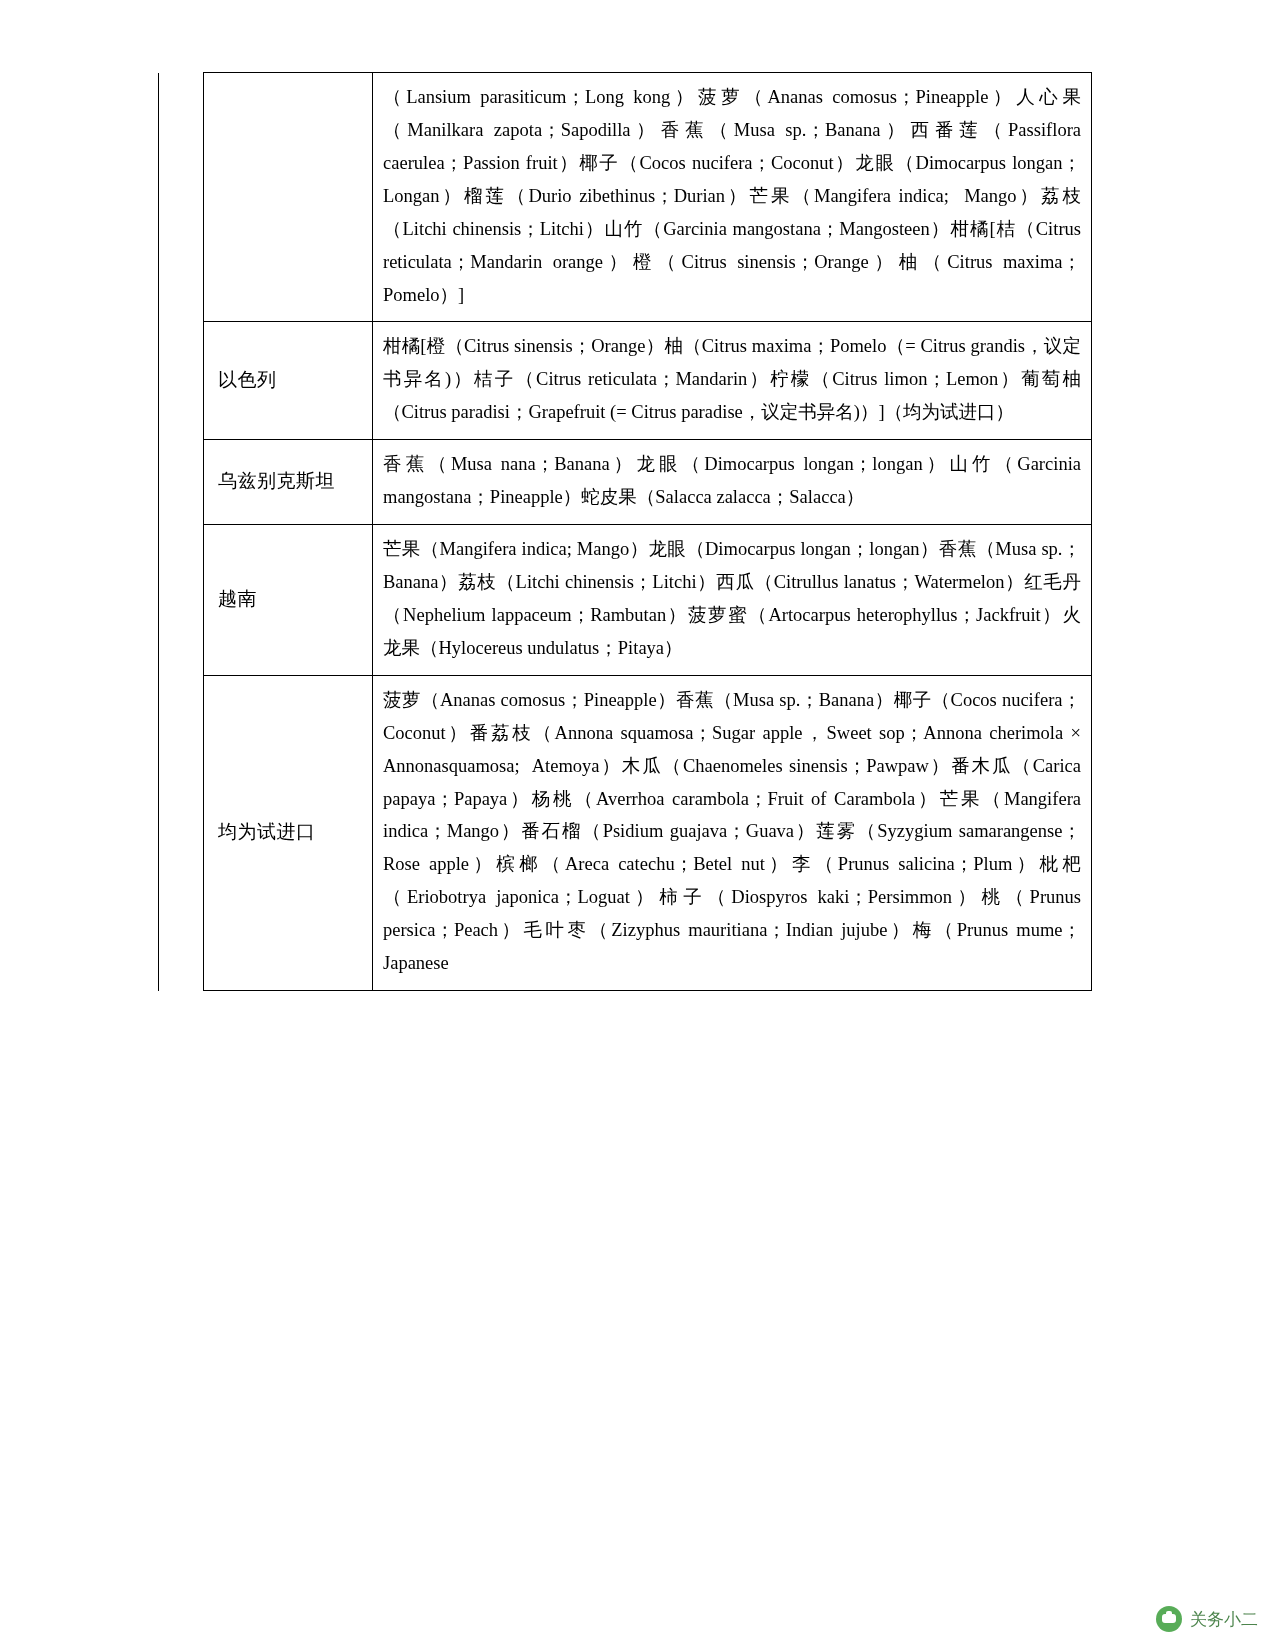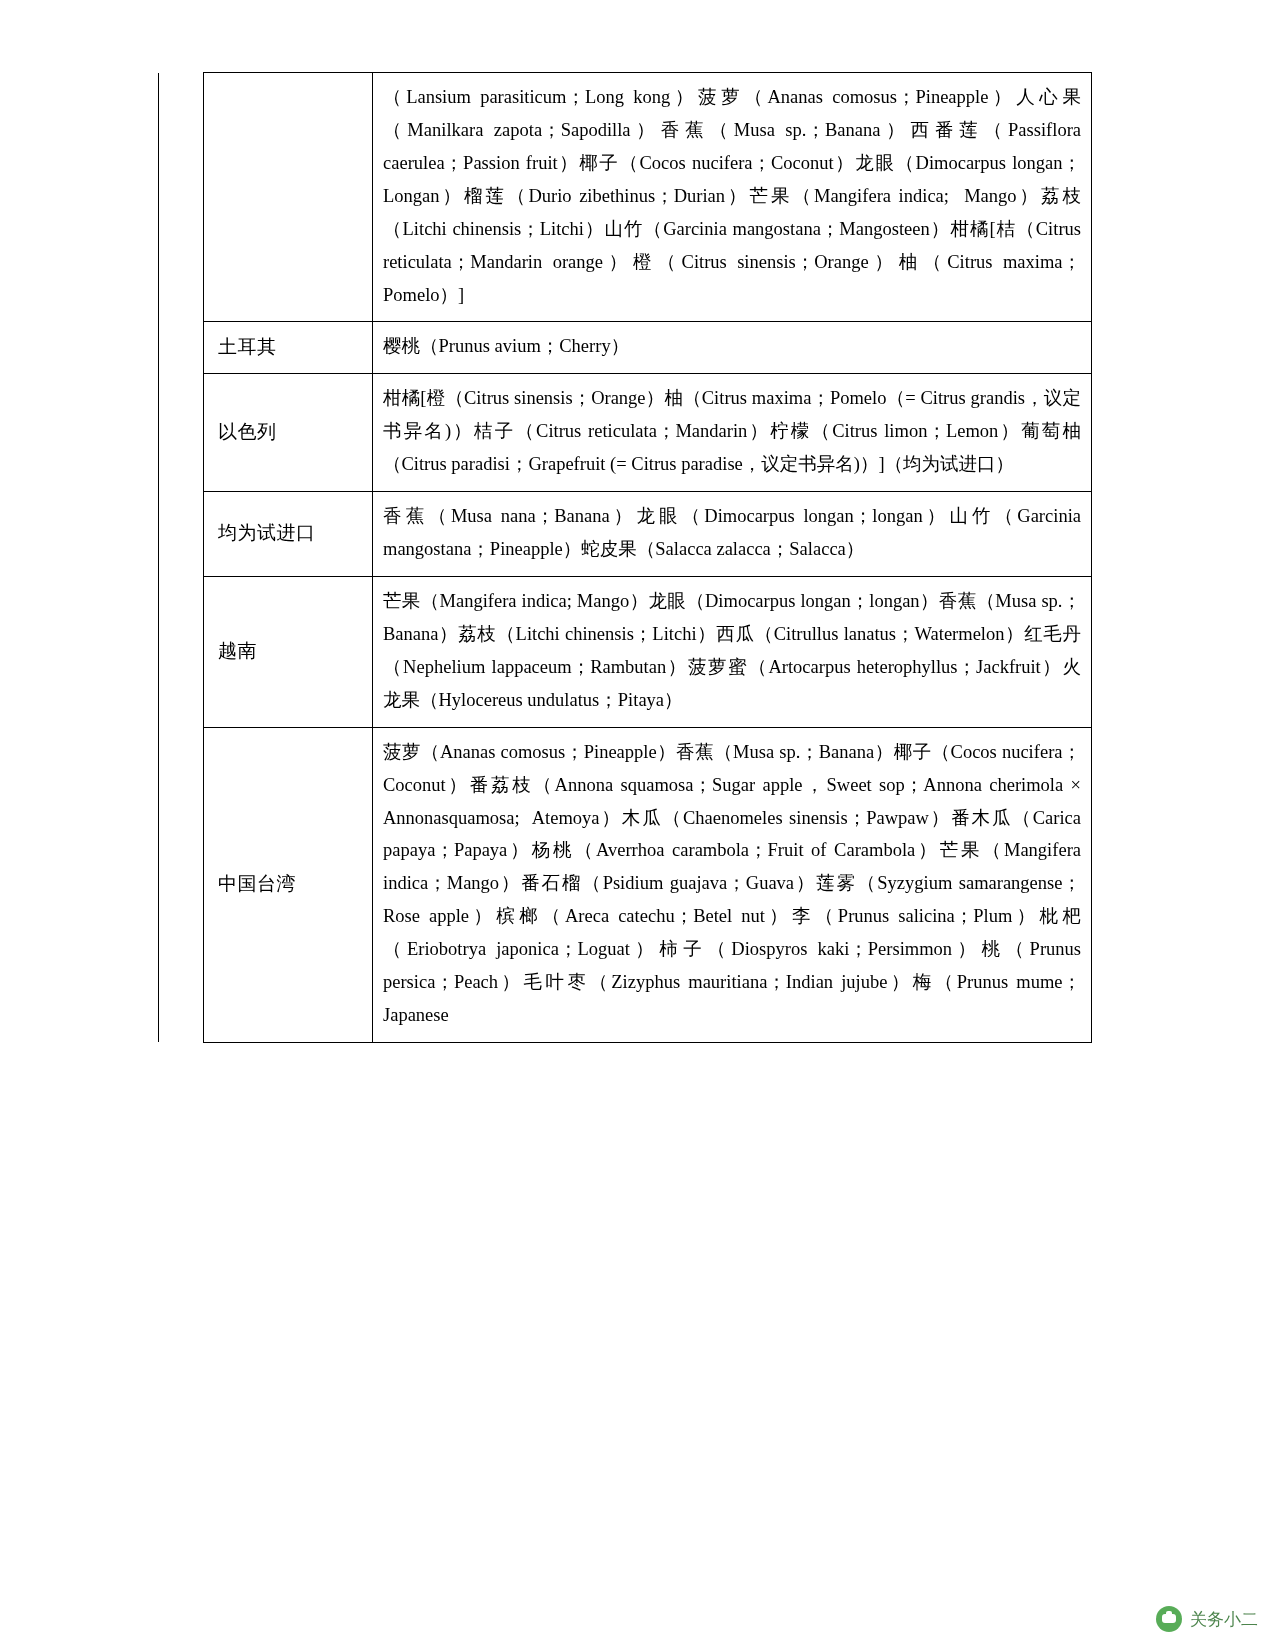--- a/index.html
+++ b/index.html
@@ -118,57 +118,48 @@
         <td class="col-country">
             <span class="cell-text"></span>
           </td>
         <td class="col-content">
             <span class="cell-text">（Lansium parasiticum；Long kong）菠萝（Ananas comosus；Pineapple）人心果（Manilkara zapota；Sapodilla）香蕉（Musa sp.；Banana）西番莲（Passiflora caerulea；Passion fruit）椰子（Cocos nucifera；Coconut）龙眼（Dimocarpus longan；Longan）榴莲（Durio zibethinus；Durian）芒果（Mangifera indica;  Mango）荔枝（Litchi chinensis；Litchi）山竹（Garcinia mangostana；Mangosteen）柑橘[桔（Citrus reticulata；Mandarin orange）橙（Citrus sinensis；Orange）柚（Citrus maxima；Pomelo）]</span>
           </td>
       </tr>
       <tr>
         <td class="col-spacer"></td>
         <td class="col-country">
-            <span class="cell-text">土耳其</span>
-          </td>
-        <td class="col-content">
-            <span class="cell-text">樱桃（Prunus avium；Cherry）</span>
-          </td>
-      </tr>
-      <tr>
-        <td class="col-spacer"></td>
-        <td class="col-country">
             <span class="cell-text">以色列</span>
           </td>
         <td class="col-content">
             <span class="cell-text">柑橘[橙（Citrus sinensis；Orange）柚（Citrus maxima；Pomelo（= Citrus grandis，议定书异名)）桔子（Citrus reticulata；Mandarin）柠檬（Citrus limon；Lemon）葡萄柚（Citrus paradisi；Grapefruit (= Citrus paradise，议定书异名)）]（均为试进口）</span>
           </td>
       </tr>
       <tr>
         <td class="col-spacer"></td>
         <td class="col-country">
-            <span class="cell-text">均为试进口</span>
+            <span class="cell-text">乌兹别克斯坦</span>
           </td>
         <td class="col-content">
             <span class="cell-text">香蕉（Musa nana；Banana）龙眼（Dimocarpus longan；longan）山竹（Garcinia mangostana；Pineapple）蛇皮果（Salacca zalacca；Salacca）</span>
           </td>
       </tr>
       <tr>
         <td class="col-spacer"></td>
         <td class="col-country">
             <span class="cell-text">越南</span>
           </td>
         <td class="col-content">
             <span class="cell-text">芒果（Mangifera indica; Mango）龙眼（Dimocarpus longan；longan）香蕉（Musa sp.；Banana）荔枝（Litchi chinensis；Litchi）西瓜（Citrullus lanatus；Watermelon）红毛丹（Nephelium lappaceum；Rambutan）菠萝蜜（Artocarpus heterophyllus；Jackfruit）火龙果（Hylocereus undulatus；Pitaya）</span>
           </td>
       </tr>
       <tr>
         <td class="col-spacer"></td>
         <td class="col-country">
-            <span class="cell-text">中国台湾</span>
+            <span class="cell-text">均为试进口</span>
           </td>
         <td class="col-content">
             <span class="cell-text">菠萝（Ananas comosus；Pineapple）香蕉（Musa sp.；Banana）椰子（Cocos nucifera；Coconut）番荔枝（Annona squamosa；Sugar apple，Sweet sop；Annona cherimola × Annonasquamosa;  Atemoya）木瓜（Chaenomeles sinensis；Pawpaw）番木瓜（Carica papaya；Papaya）杨桃（Averrhoa carambola；Fruit of Carambola）芒果（Mangifera indica；Mango）番石榴（Psidium guajava；Guava）莲雾（Syzygium samarangense；Rose apple）槟榔（Areca catechu；Betel nut）李（Prunus salicina；Plum）枇杷（Eriobotrya japonica；Loguat）柿子（Diospyros kaki；Persimmon）桃（Prunus persica；Peach）毛叶枣（Zizyphus mauritiana；Indian jujube）梅（Prunus mume；Japanese</span>
           </td>
       </tr>
     </tbody>
   </table>
 
   <div class="watermark">
     <span class="wm-logo"></span>

